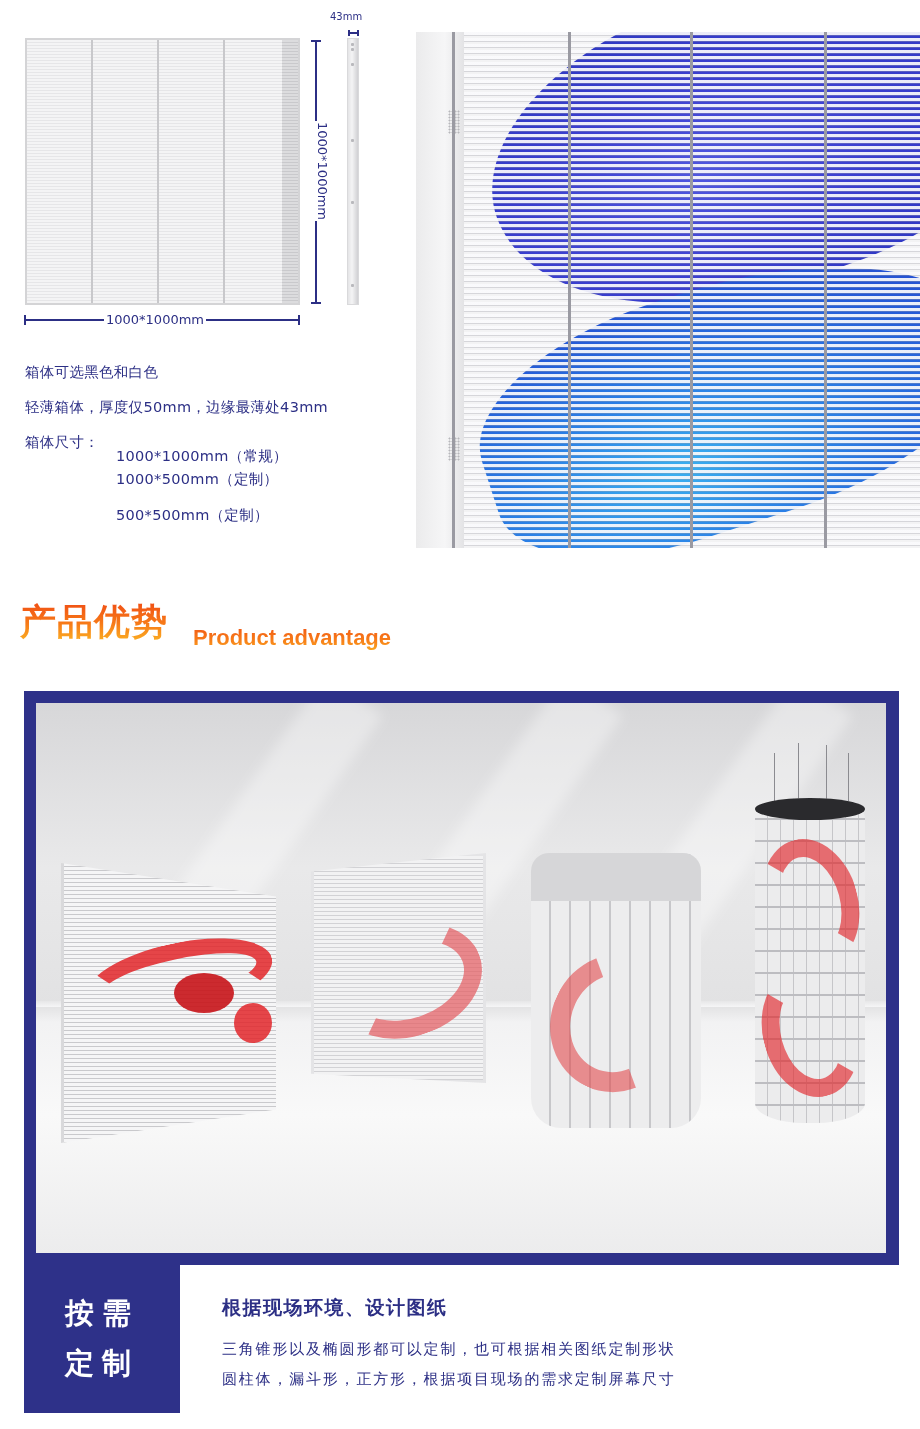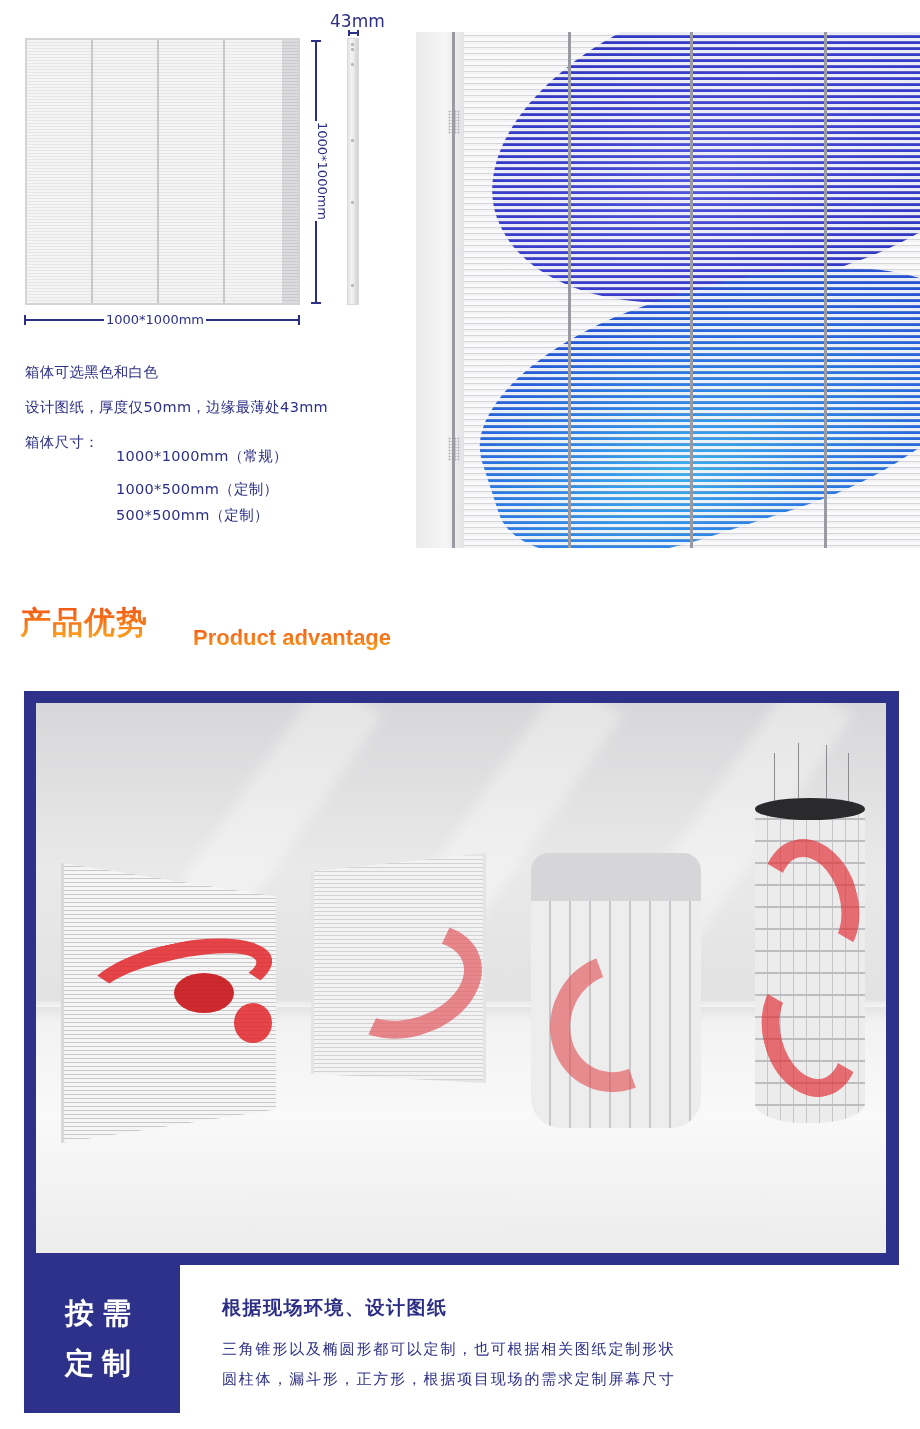--- a/index.html
+++ b/index.html
@@ -27,21 +27,21 @@
   .dim-h::before { left: 0; } .dim-h::after { right: 0; }
   .dim-h-label { position: absolute; left: 104px; top: 311px; padding: 0 2px; background: #fff;
     font-size: 13px; color: #2c2f85; line-height: 18px; }
 
   .dim-v { position: absolute; left: 315px; top: 40px; width: 2px; height: 264px; background: #2c2f85; }
   .dim-v::before, .dim-v::after { content: ""; position: absolute; left: -4px; width: 10px; height: 2px; background: #2c2f85; }
   .dim-v::before { top: 0; } .dim-v::after { bottom: 0; }
   .dim-v-label { position: absolute; left: 272px; top: 163px; width: 100px; text-align: center;
     transform: rotate(90deg); background: #fff; font-size: 13px; color: #2c2f85; line-height: 16px; }
 
-  .dim-t-label { position: absolute; left: 330px; top: 11px; font-size: 17px; color: #2c2f85; }
+  .dim-t-label { position: absolute; left: 330px; top: 11px; font-size: 10px; color: #2c2f85; }
   .dim-t { position: absolute; left: 348px; top: 32px; width: 11px; height: 2px; background: #2c2f85; }
   .dim-t::before, .dim-t::after { content: ""; position: absolute; top: -2px; width: 2px; height: 6px; background: #2c2f85; }
   .dim-t::before { left: 0; } .dim-t::after { right: 0; }
 
   
   .spec { position: absolute; left: 25px; font-size: 14.5px; color: #2c2f85; line-height: 20px; white-space: nowrap; letter-spacing: 0.3px; }
 
   
   .photo-right {
     position: absolute; left: 416px; top: 32px; width: 504px; height: 516px; overflow: hidden;
@@ -55,21 +55,21 @@
   .photo-right .blob2 { position: absolute; left: 60px; top: 250px; width: 520px; height: 240px;
     border-radius: 45% 60% 50% 40%; transform: rotate(-18deg);
     background: radial-gradient(ellipse at 35% 70%, #3ab0f0 0%, #2a7fe6 35%, #2456d6 70%, #2a46c8 100%); }
   .photo-right .lines { position: absolute; left: 48px; top: 0; right: 0; bottom: 0;
     background: repeating-linear-gradient(180deg, rgba(250,250,252,0.92) 0px, rgba(250,250,252,0.92) 3px, rgba(160,160,170,0.35) 3px, rgba(160,160,170,0.35) 4px, transparent 4px, transparent 6px); }
   .photo-right .vbar { position: absolute; top: 0; bottom: 0; width: 3px; background: #9a9aa2; }
   .photo-right .vent { position: absolute; left: 32px; width: 12px; height: 24px;
     background: radial-gradient(circle, #b7b7bb 0.8px, transparent 1.2px) 0 0/3px 3px; }
 
   
-  .sec-title { position: absolute; left: 20px; top: 602px; font-size: 31px; font-weight: bold; letter-spacing: 1px;
+  .sec-title { position: absolute; left: 20px; top: 602px; font-size: 36px; font-weight: bold; letter-spacing: 1px;
     background: linear-gradient(180deg, #f04e14 0%, #f77b18 55%, #fbb023 100%);
     -webkit-background-clip: text; background-clip: text; color: transparent; line-height: 40px; }
   .sec-sub { position: absolute; left: 193px; top: 614px; font-size: 22px; font-weight: bold;
     background: linear-gradient(180deg, #f04e14 0%, #f77b18 55%, #fbb023 100%);
     -webkit-background-clip: text; background-clip: text; color: transparent; line-height: 30px;
     font-family: "Liberation Sans", sans-serif; margin-top: 9px; }
 
   
   .showcase-frame { position: absolute; left: 24px; top: 691px; width: 875px; height: 574px; background: #2e3189; }
   .showcase-img { position: absolute; left: 36px; top: 703px; width: 850px; height: 550px; overflow: hidden;
@@ -127,24 +127,24 @@
 <div class="dim-t-label">43mm</div>
 <div class="dim-t"></div>
 
 <div class="dim-v"></div>
 <div class="dim-v-label">1000*1000mm</div>
 
 <div class="dim-h"></div>
 <div class="dim-h-label">1000*1000mm</div>
 
 <div class="spec" style="top:362px">箱体可选黑色和白色</div>
-<div class="spec" style="top:397px">设计图纸，厚度仅50mm，边缘最薄处43mm</div>
+<div class="spec" style="top:397px">轻薄箱体，厚度仅50mm，边缘最薄处43mm</div>
 <div class="spec" style="top:432px">箱体尺寸：</div>
 <div class="spec" style="top:446px; left:116px">1000*1000mm（常规）</div>
-<div class="spec" style="top:479px; left:116px">1000*500mm（定制）</div>
+<div class="spec" style="top:469px; left:116px">1000*500mm（定制）</div>
 <div class="spec" style="top:505px; left:116px">500*500mm（定制）</div>
 
 <div class="photo-right">
   <div class="frame"></div>
   <div class="vent" style="top:78px"></div>
   <div class="vent" style="top:405px"></div>
   <div class="blob1"></div>
   <div class="blob2"></div>
   <div class="lines"></div>
   <div class="vbar" style="left:36px"></div>

